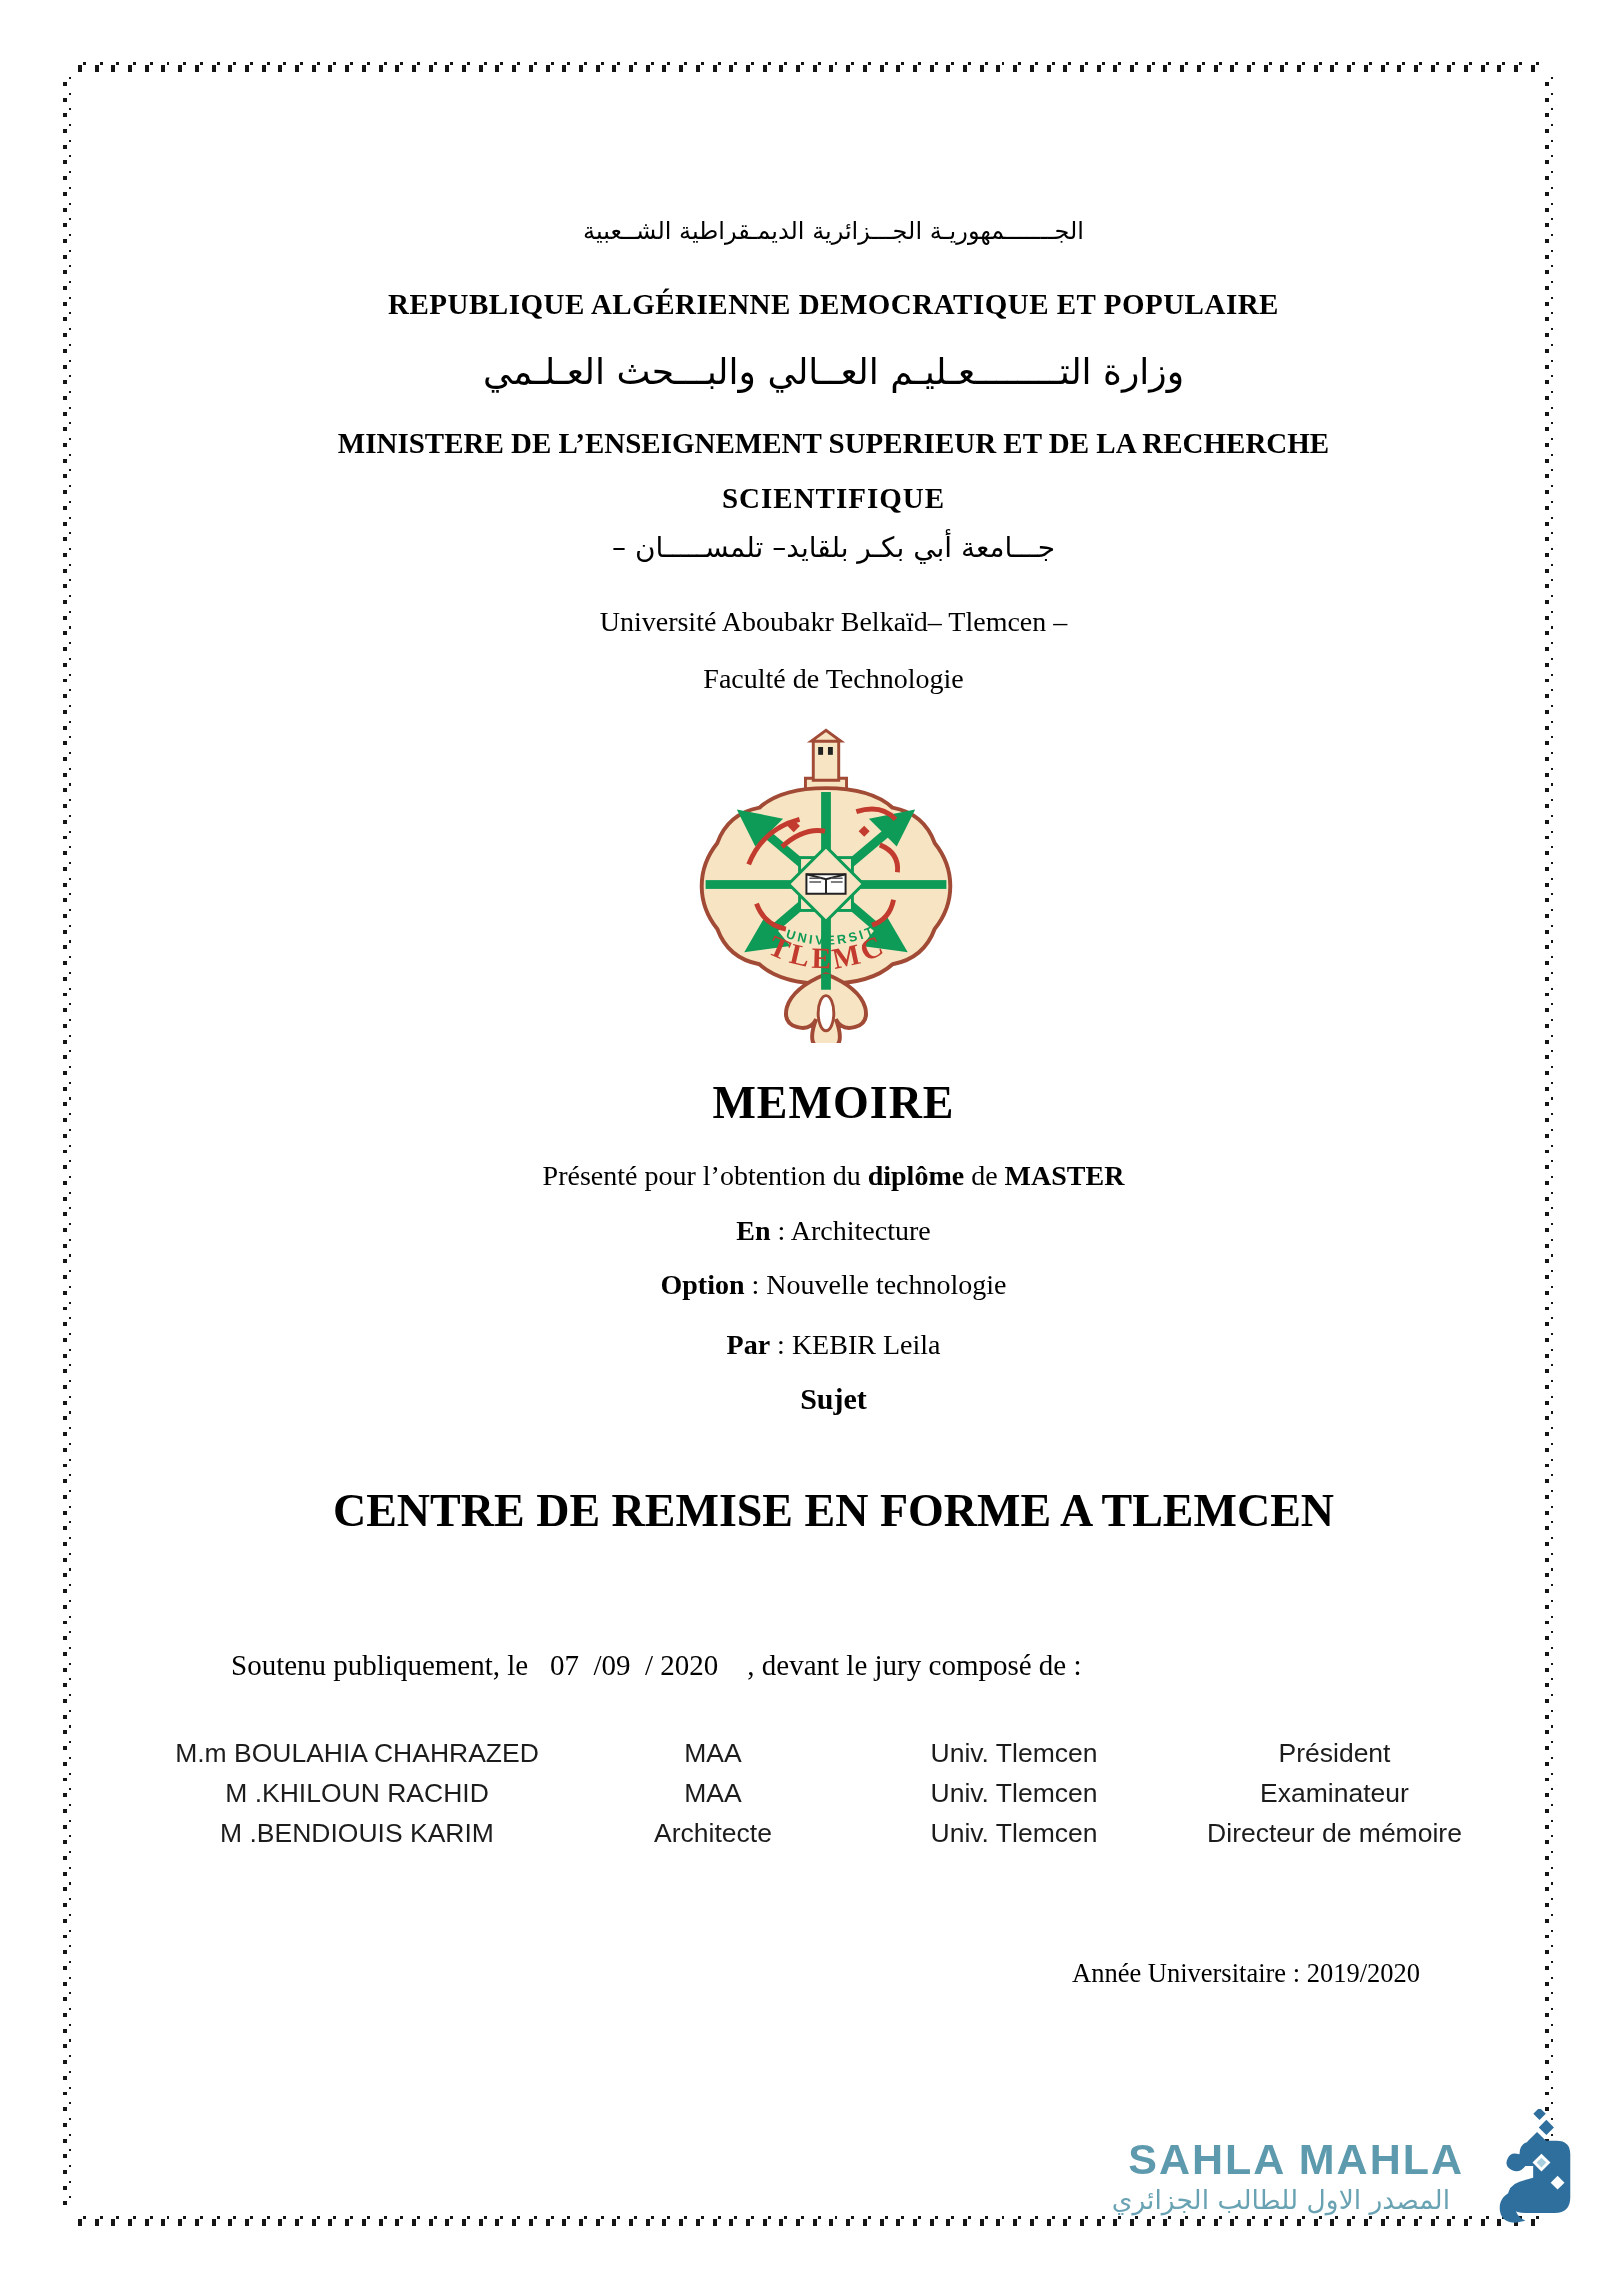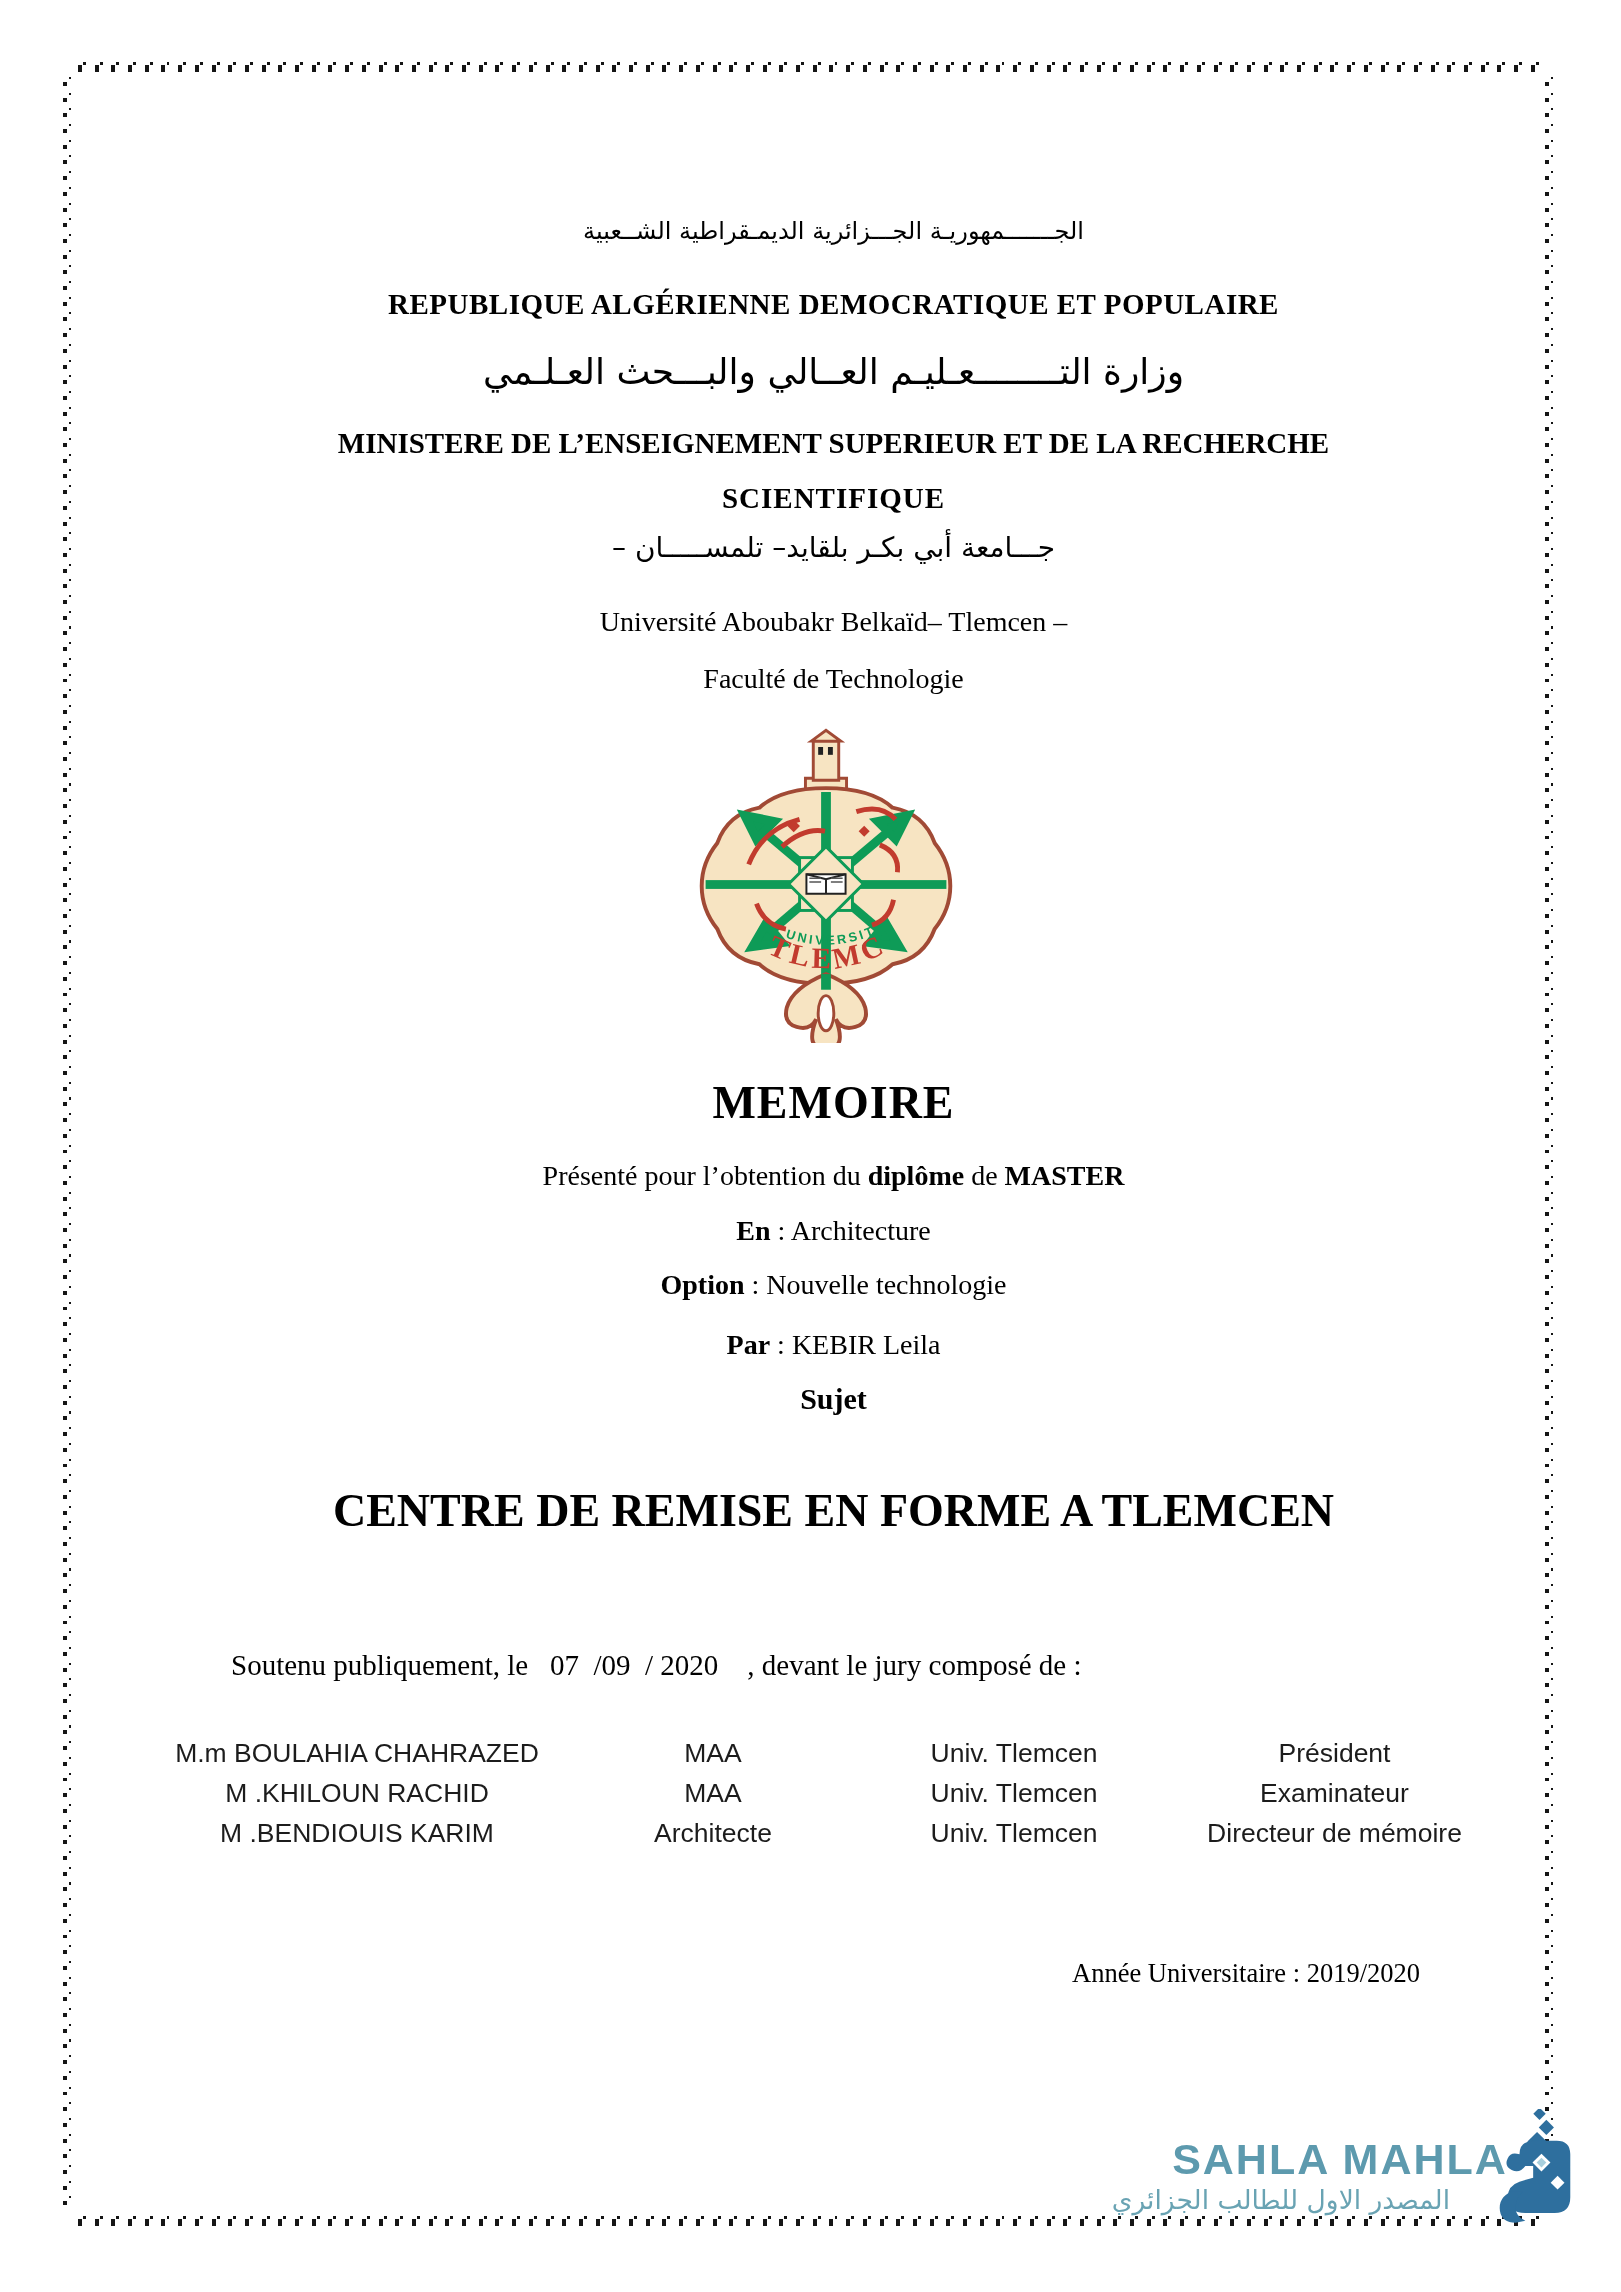--- a/index.html
+++ b/index.html
@@ -52,21 +52,21 @@
 
   .soutenu{position:absolute;left:231px;top:1649px;font-size:29px;white-space:pre-wrap;}
 
   .jury{position:absolute;left:139px;top:1733px;width:1353px;
     font-family:"Liberation Sans", sans-serif;font-size:26.5px;color:#1c1c1c;}
   .jury-row{display:grid;grid-template-columns:436px 276px 326px auto;height:40px;align-items:center;text-align:center;}
 
   .annee{position:absolute;left:1072px;top:1958px;font-size:26.5px;}
 
   
-  .wm-brand{position:absolute;left:1156px;top:2135px;width:368px;text-align:center;
+  .wm-brand{position:absolute;left:1096px;top:2135px;width:368px;text-align:right;
     font-family:"Liberation Sans", sans-serif;font-weight:bold;font-size:43px;
     letter-spacing:2px;color:#5d9aae;white-space:nowrap;}
   .wm-tagline{position:absolute;left:1127px;top:2184px;width:323px;text-align:center;
     font-family:"DejaVu Sans", sans-serif;font-size:26.5px;color:#69a3b3;white-space:nowrap;}
   .wm-mark{position:absolute;left:1498px;top:2109px;width:84px;height:116px;}
 </style>
 </head>
 <body>
 
 <div class="page">

